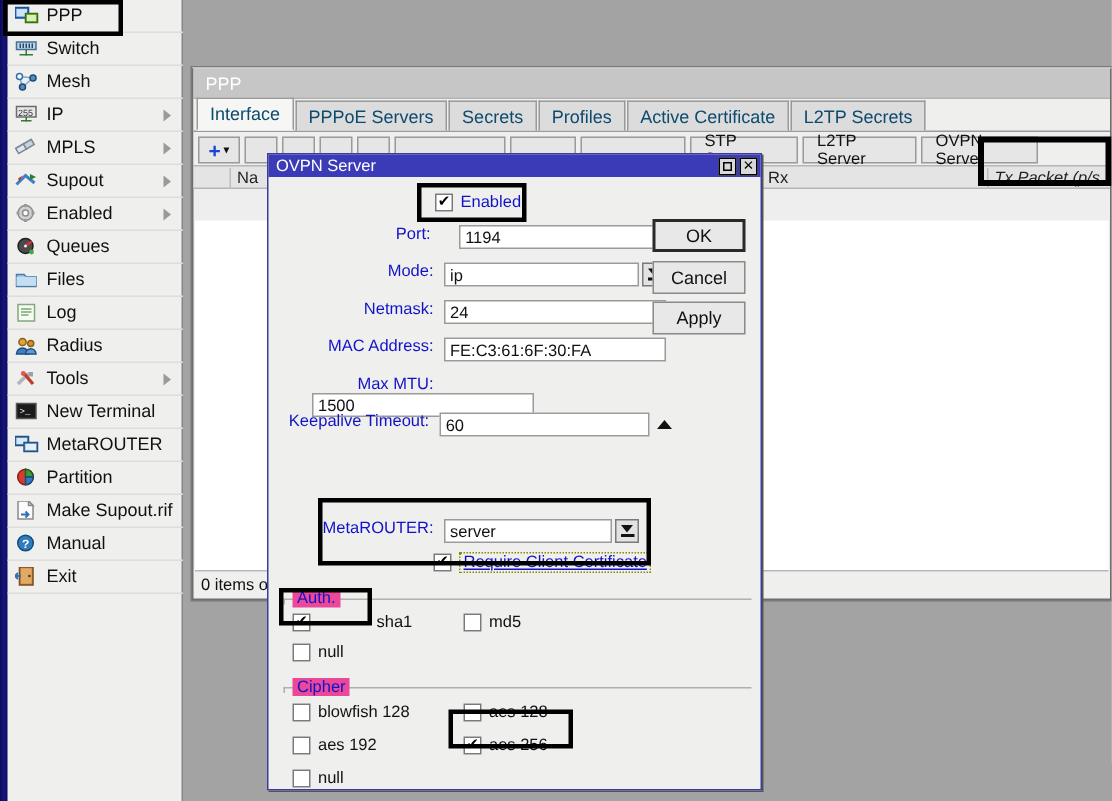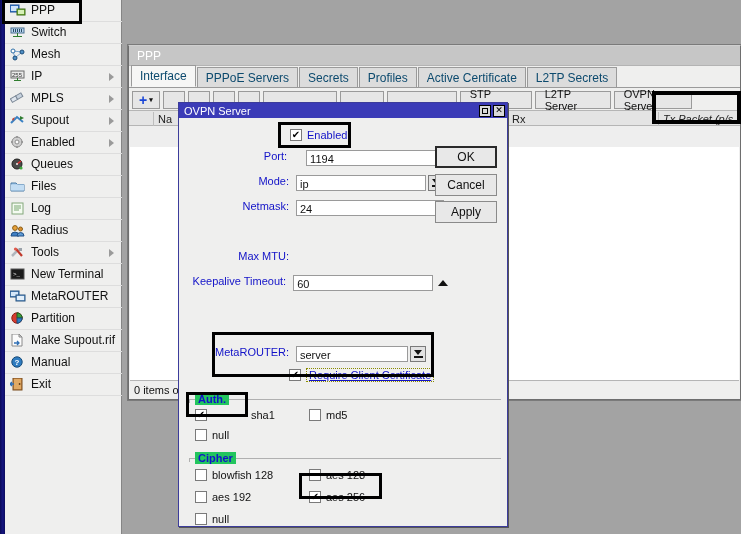--- a/index.html
+++ b/index.html
@@ -175,21 +175,21 @@
   .cktext.blue { color:#1212c8; }
 
   .dbtn {
     width:62px;height:22px; background:#e8e8e8; border:1px solid #8a8a8a;
     display:flex;align-items:center;justify-content:center;
     font-size:12px;color:#111;
   }
   .dbtn.default { border:2px solid #2a2a2a; }
 
   .grp { position:absolute; }
-  .grp .gtitle { position:absolute; left:6px; top:-6px; background:#22c55e; padding:0 3px; color:#1212c8; font-size:11px;font-weight:bold; }
+  .grp .gtitle { position:absolute; left:6px; top:-6px; background:#ec4899; padding:0 3px; color:#1212c8; font-size:11px; }
   .grp .gline { position:absolute; left:0; right:0; top:0; height:1px; background:#b0b0b0; }
   .grp .gtick { position:absolute; left:0; top:0; width:1px; height:4px; background:#b0b0b0; }
 
   .hl { position:absolute; border:3px solid #000; z-index:35; pointer-events:none; }
   .focus-dotted { border:1px dotted #8a8a00; padding:0 2px; }
   .underline { text-decoration: underline; }
 </style>
 </head>
 <body>
 
@@ -296,23 +296,28 @@
               <span class="arr-bar"></span>
           </span>
         </span>
       </div>
 
       <div class="row" style="left:22px; top:82px; width:250px;">
         <span class="lbl" style="width:88px;">Netmask:</span>
         <span class="inp" style="width:148px; margin-left:7px;">24</span>
       </div>
 
+      <div class="row" style="left:22px; top:107px; width:250px;">
+        <span class="lbl" style="width:88px;">MAC Address:</span>
+        <span class="inp" style="width:148px; margin-left:7px;">FE:C3:61:6F:30:FA</span>
+      </div>
 
       <div class="row" style="left:22px; top:132px; width:250px;flex-direction:column;">
         <span class="lbl" style="width:88px;">Max MTU:</span>
+        <span class="inp" style="width:148px; margin-left:7px;">1500</span>
       </div>
 
       <div class="row" style="left:2px; top:157px; width:270px;">
         <span class="lbl" style="width:108px;">Keepalive Timeout:</span>
         <span class="inp" style="width:144px; margin-left:7px;">60</span>
         <span class="spin flat">
             <span class="arr-up"></span>
           </span>
       </div>
 

